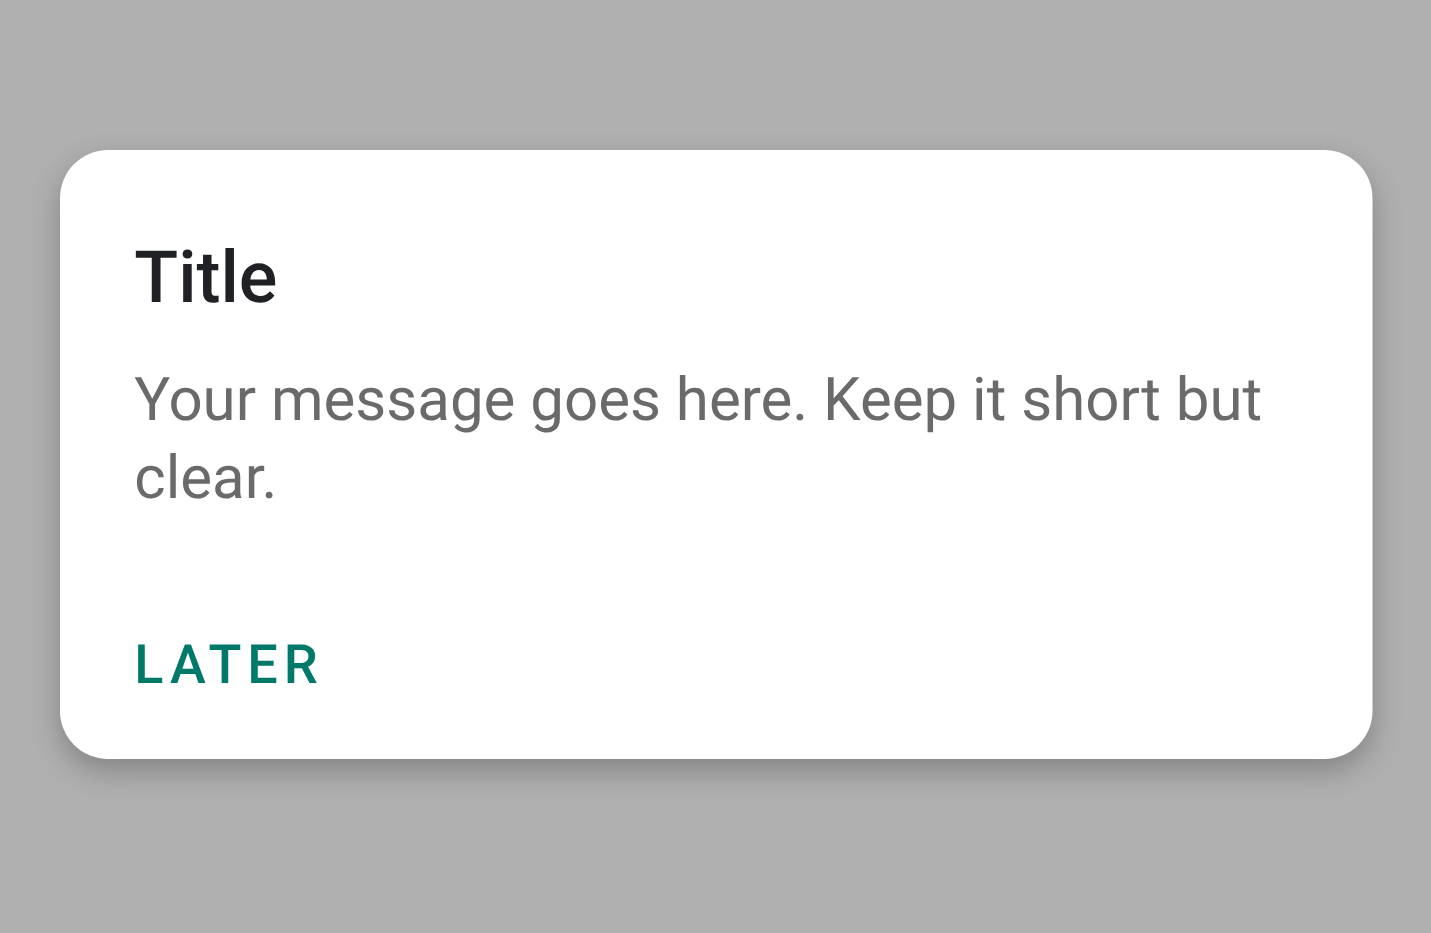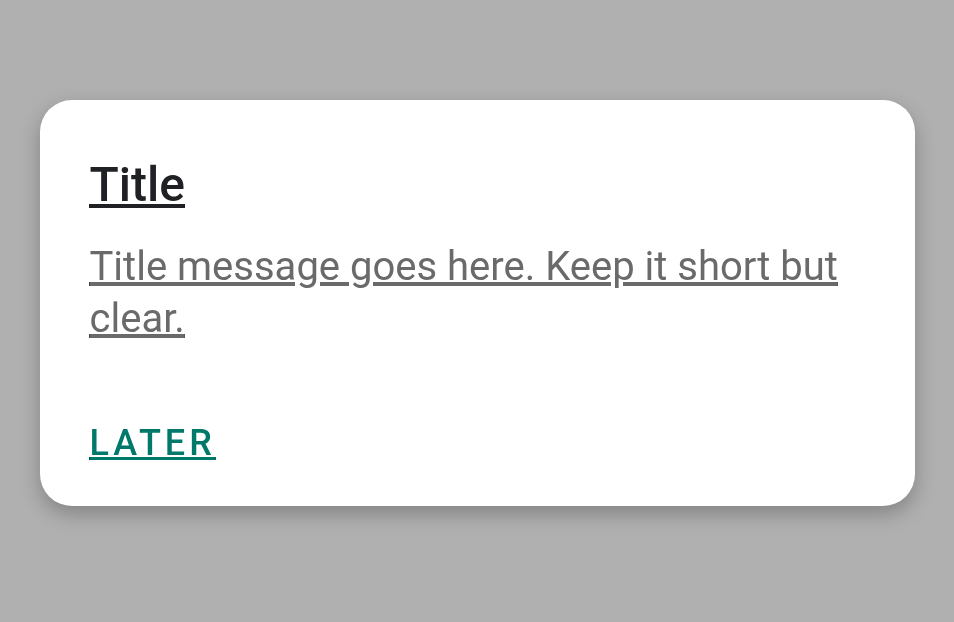--- a/index.html
+++ b/index.html
@@ -1,19 +1,18 @@
 <!DOCTYPE html>
 <html><head>
   <meta charset="utf-8">
   <style>
     * {
       margin: 0;
       padding: 0;
       box-sizing: border-box;
-      text-decoration: underline;
     }
     body {
       width: 954px;
       height: 622px;
       background-color: #b0b0b0;
       font-family: Roboto, 'Helvetica Neue', Arial, sans-serif;
       display: flex;
       align-items: center;
       justify-content: center;
       overflow: hidden;
@@ -58,17 +57,17 @@
       cursor: pointer;
       text-transform: uppercase;
       padding: 6px 0;
     }
   </style>
 </head>
 <body>
 
 <div class="dialog">
   <div class="dialog-title">Title</div>
-  <div class="dialog-message">Title message goes here. Keep it short but clear.</div>
+  <div class="dialog-message">Your message goes here. Keep it short but clear.</div>
   <div class="dialog-actions">
     <button class="dialog-button">LATER</button>
   </div>
 </div>
 
 </body></html>

